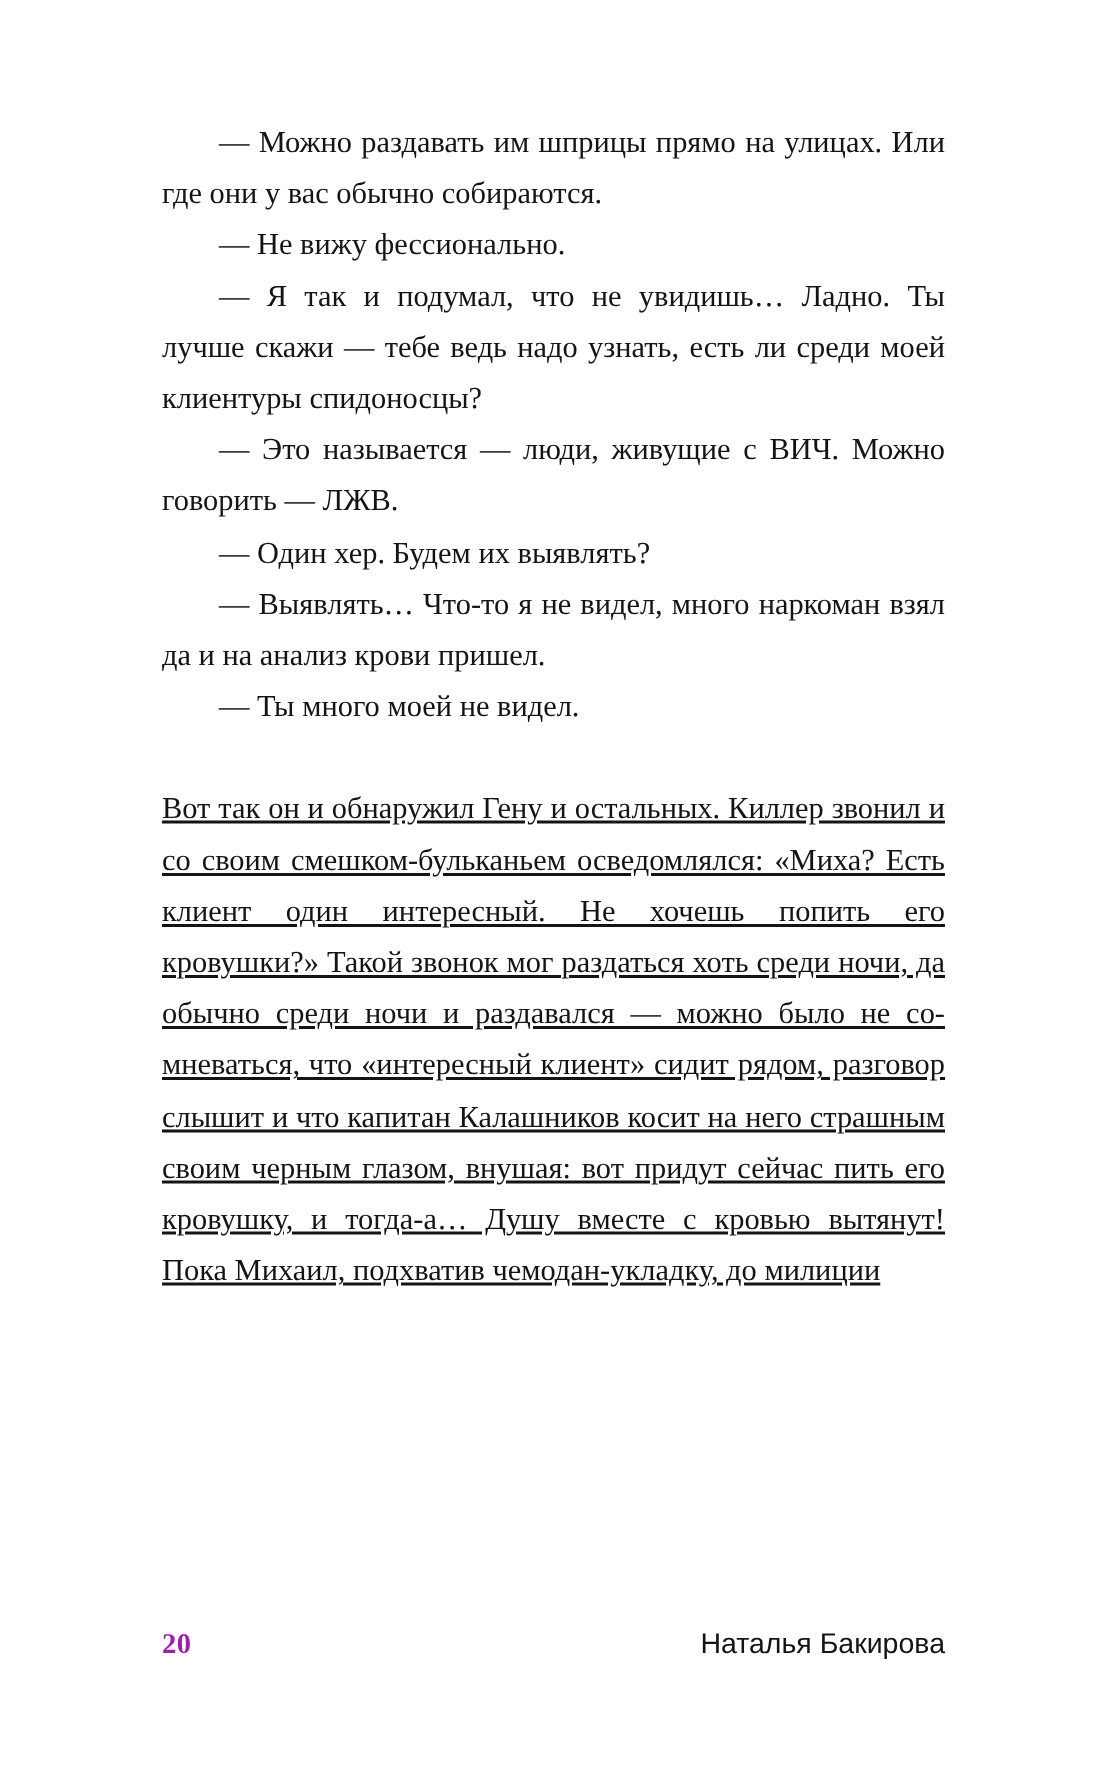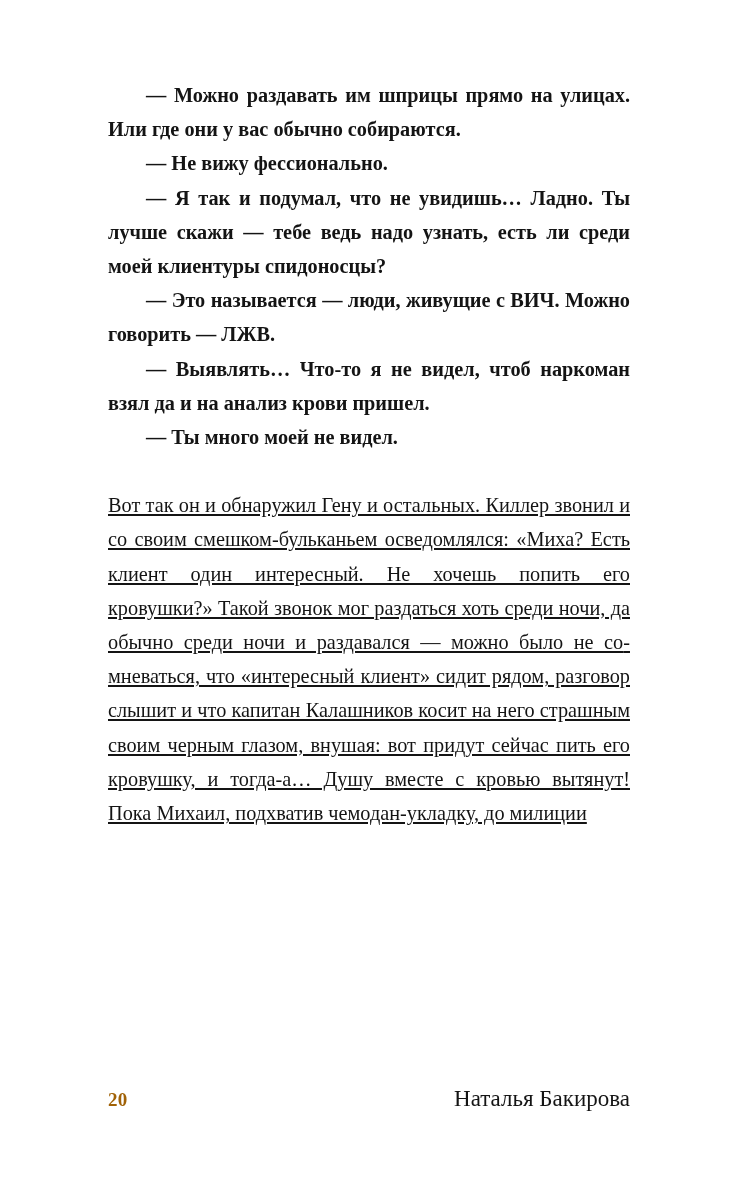--- a/index.html
+++ b/index.html
@@ -32,21 +32,20 @@
     margin: 0;
     font-size: 20.3px;
     line-height: 34.2px;
     text-align: justify;
     text-justify: inter-word;
     hyphens: manual;
     color: #141414;
   }
   p.indent {
     text-indent: 38px;
-    font-weight: bold;
   }
   p.noindent {
     text-indent: 0;
     text-decoration: underline;
   }
   .gap {
     height: 34px;
   }
   .footer {
     position: absolute;
@@ -54,40 +53,41 @@
     top: 1086px;
     width: 522px;
     display: flex;
     align-items: baseline;
     justify-content: space-between;
   }
   .folio {
     font-size: 19px;
     font-weight: bold;
     letter-spacing: 0.3px;
-    color: #a16207;
+    color: #a21caf;
     font-family: "Liberation Serif", "DejaVu Serif", serif;
   }
   .running-title {
-    font-size: 23px;
+    font-size: 19px;
     color: #141414;
-    font-family: Liberation Serif, serif;
+    font-family: Liberation Sans, sans-serif;
   }
 </style>
 </head>
 <body>
 
 <div class="page">
 
   <div class="text-block">
     <p class="indent">— Можно раздавать им шприцы прямо на ули­цах. Или где они у вас обычно собираются.</p>
     <p class="indent">— Не вижу фессионально.</p>
     <p class="indent">— Я так и подумал, что не увидишь… Ладно. Ты лучше скажи — тебе ведь надо узнать, есть ли среди моей клиентуры спидоносцы?</p>
     <p class="indent">— Это называется — люди, живущие с ВИЧ. Можно говорить — ЛЖВ.</p>
-    <p class="indent">— Выявлять… Что-то я не видел, чтоб нарко­ман взял да и на анализ крови пришел.</p>
+    <p class="indent">— Один хер. Будем их выявлять?</p>
+    <p class="indent">— Выявлять… Что-то я не видел, много нарко­ман взял да и на анализ крови пришел.</p>
     <p class="indent">— Ты много моей не видел.</p>
 
     <div class="gap"></div>
 
     <p class="noindent">Вот так он и обнаружил Гену и остальных. Кил­лер звонил и со своим смешком-бульканьем ос­ведомлялся: «Миха? Есть клиент один интерес­ный. Не хочешь попить его кровушки?» Такой звонок мог раздаться хоть среди ночи, да обычно среди ночи и раздавался — можно было не со­мневаться, что «интересный клиент» сидит ря­дом, разговор слышит и что капитан Калашников косит на него страшным своим черным глазом, внушая: вот придут сейчас пить его кровушку, и тогда-а… Душу вместе с кровью вытянут! Пока Михаил, подхватив чемодан-укладку, до милиции</p>
   </div>
 
   <div class="footer">
     <span class="folio">20</span>
     <span class="running-title">Наталья Бакирова</span>

